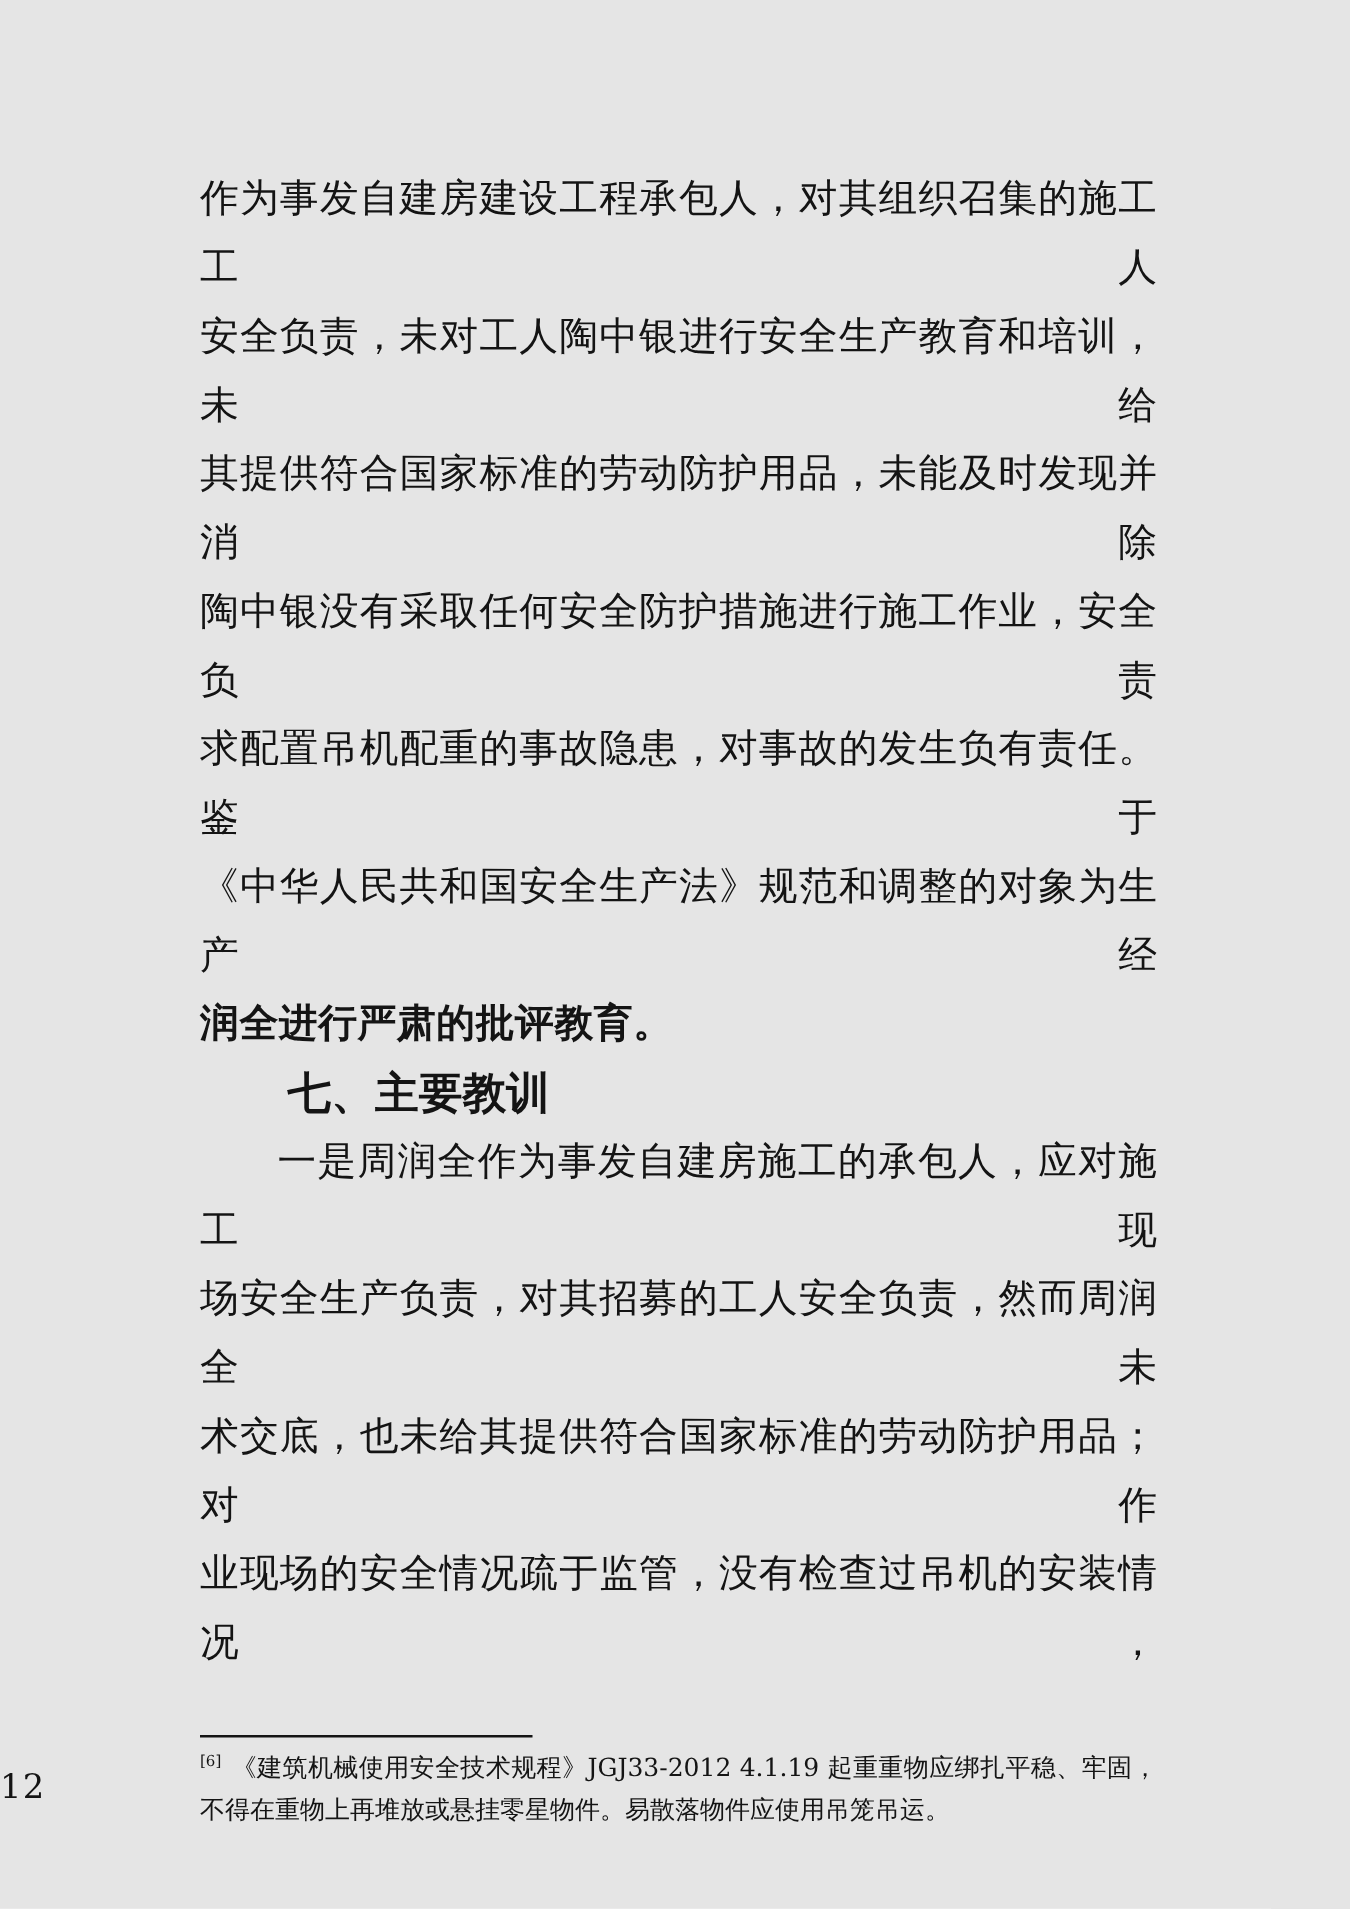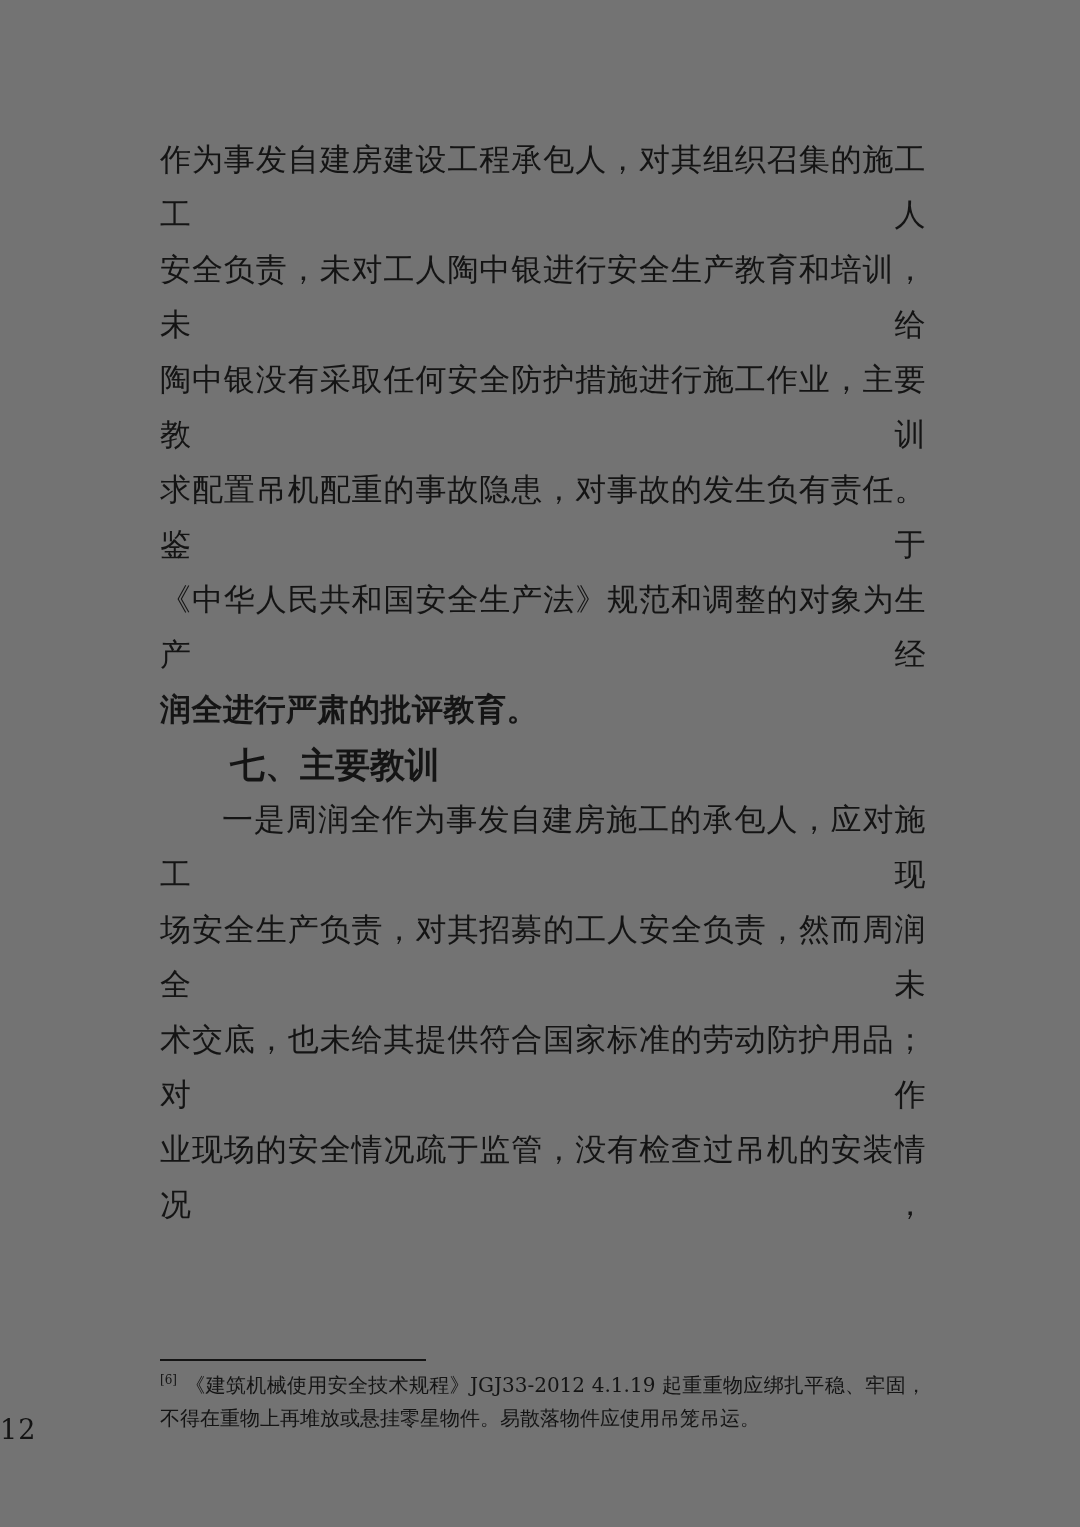--- a/index.html
+++ b/index.html
@@ -7,21 +7,21 @@
     width: 1080px;
     height: 1527px;
     background: #ffffff;
     color: #141414;
     font-family: "DejaVu Serif", "Liberation Serif", serif;
   }
   .page {
     position: relative;
     width: 1080px;
     height: 1527px;
-    background: #737373;
+    background: #e5e5e5;
     overflow: hidden;
   }
   .body-text {
     position: absolute;
     left: 160px;
     top: 132px;
     width: 766px;
   }
   .line {
     margin: 0;
@@ -38,21 +38,21 @@
     margin: 0;
     font-size: 35px;
     line-height: 55px;
     font-weight: bold;
     font-family: Liberation Sans, sans-serif;
     text-indent: 2em;
   }
   .footnote {
     position: absolute;
     left: 160px;
-    top: 1359px;
+    top: 1388px;
     width: 766px;
   }
   .fn-divider {
     width: 266px;
     height: 2px;
     background: #141414;
   }
   .fn-text {
     margin: 8px 0 0 0;
     font-size: 20px;
@@ -76,21 +76,22 @@
 </style>
 </head>
 <body>
 
 <div class="page">
 
   <main class="body-text">
 
     <p class="line just">作为事发自建房建设工程承包人，对其组织召集的施工工人</p>
     <p class="line just">安全负责，未对工人陶中银进行安全生产教育和培训，未给</p>
-    <p class="line just">陶中银没有采取任何安全防护措施进行施工作业，主要教训</p>
+    <p class="line just">其提供符合国家标准的劳动防护用品，未能及时发现并消除</p>
+    <p class="line just">陶中银没有采取任何安全防护措施进行施工作业，安全负责</p>
     <p class="line just">求配置吊机配重的事故隐患，对事故的发生负有责任。鉴于</p>
     <p class="line just">《中华人民共和国安全生产法》规范和调整的对象为生产经</p>
     <p class="line bold">润全进行严肃的批评教育。</p>
 
     <h2 class="heading">七、主要教训</h2>
 
     <p class="line just ind">一是周润全作为事发自建房施工的承包人，应对施工现</p>
     <p class="line just">场安全生产负责，对其招募的工人安全负责，然而周润全未</p>
     <p class="line just">术交底，也未给其提供符合国家标准的劳动防护用品；对作</p>
     <p class="line just">业现场的安全情况疏于监管，没有检查过吊机的安装情况，</p>

